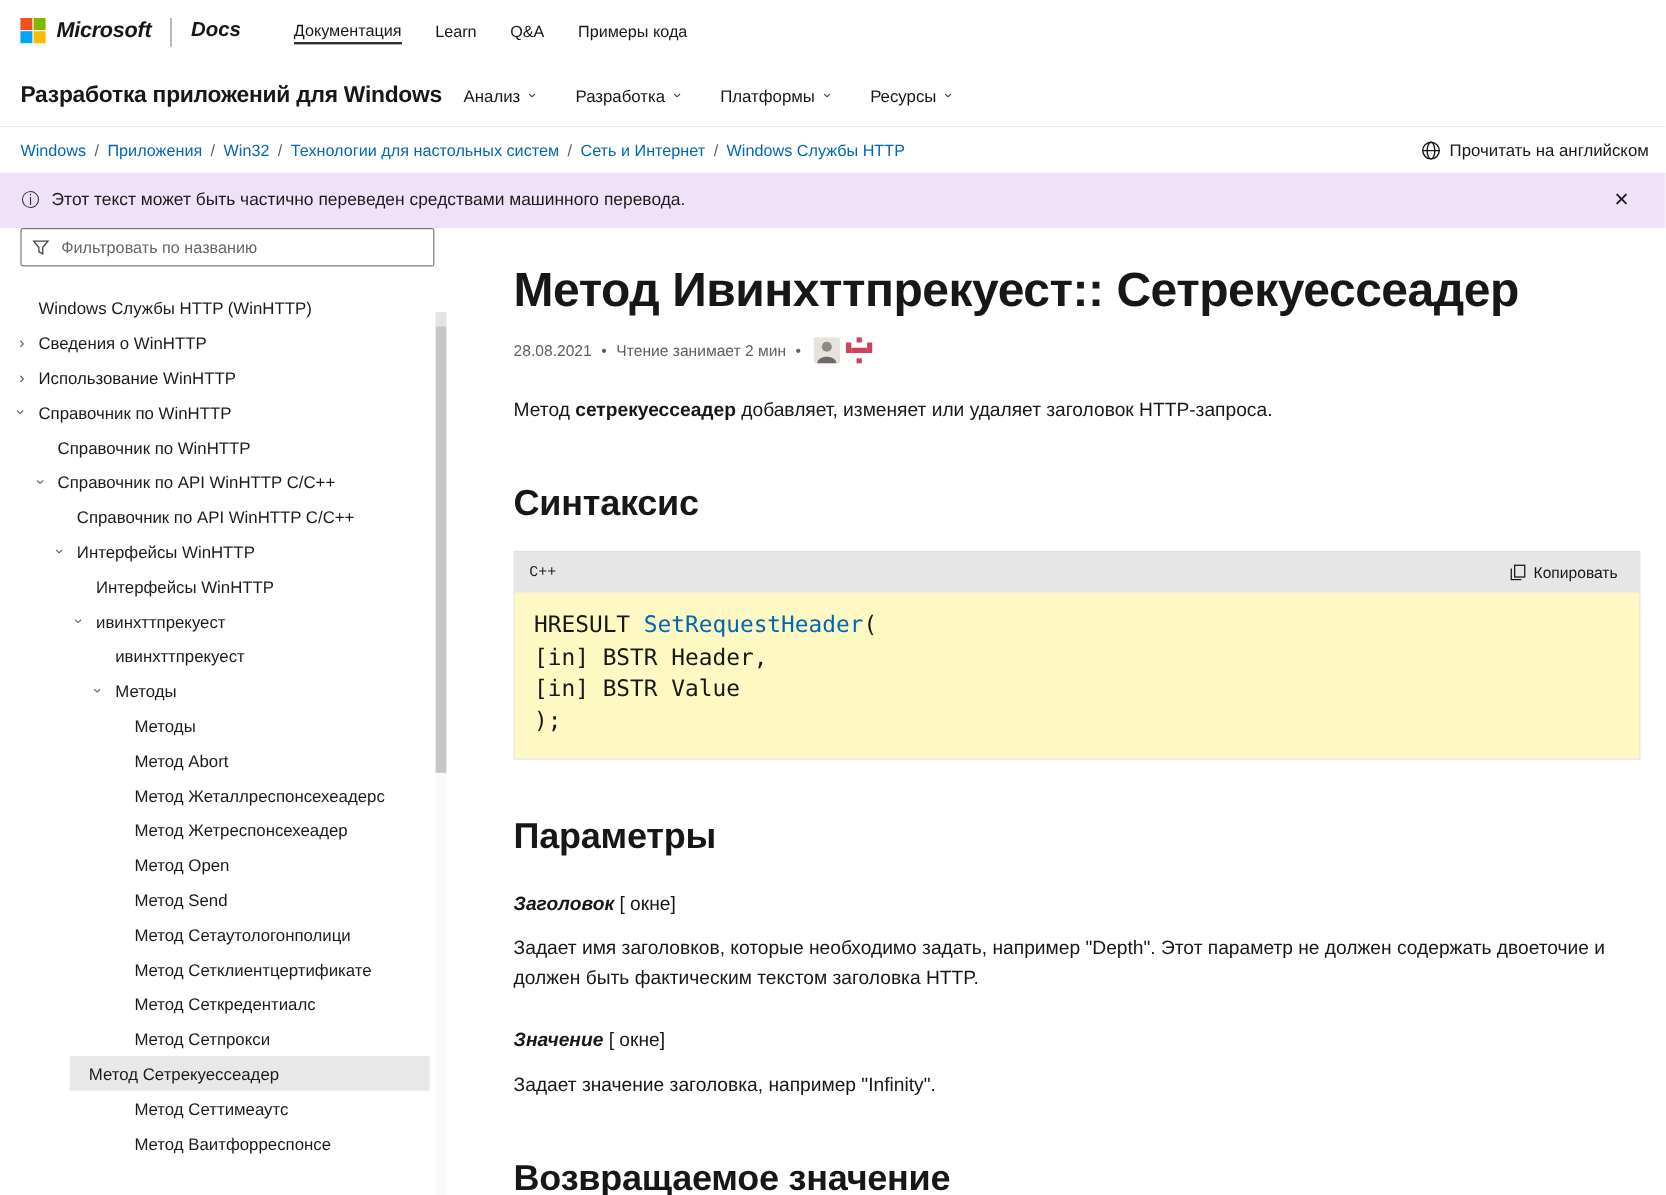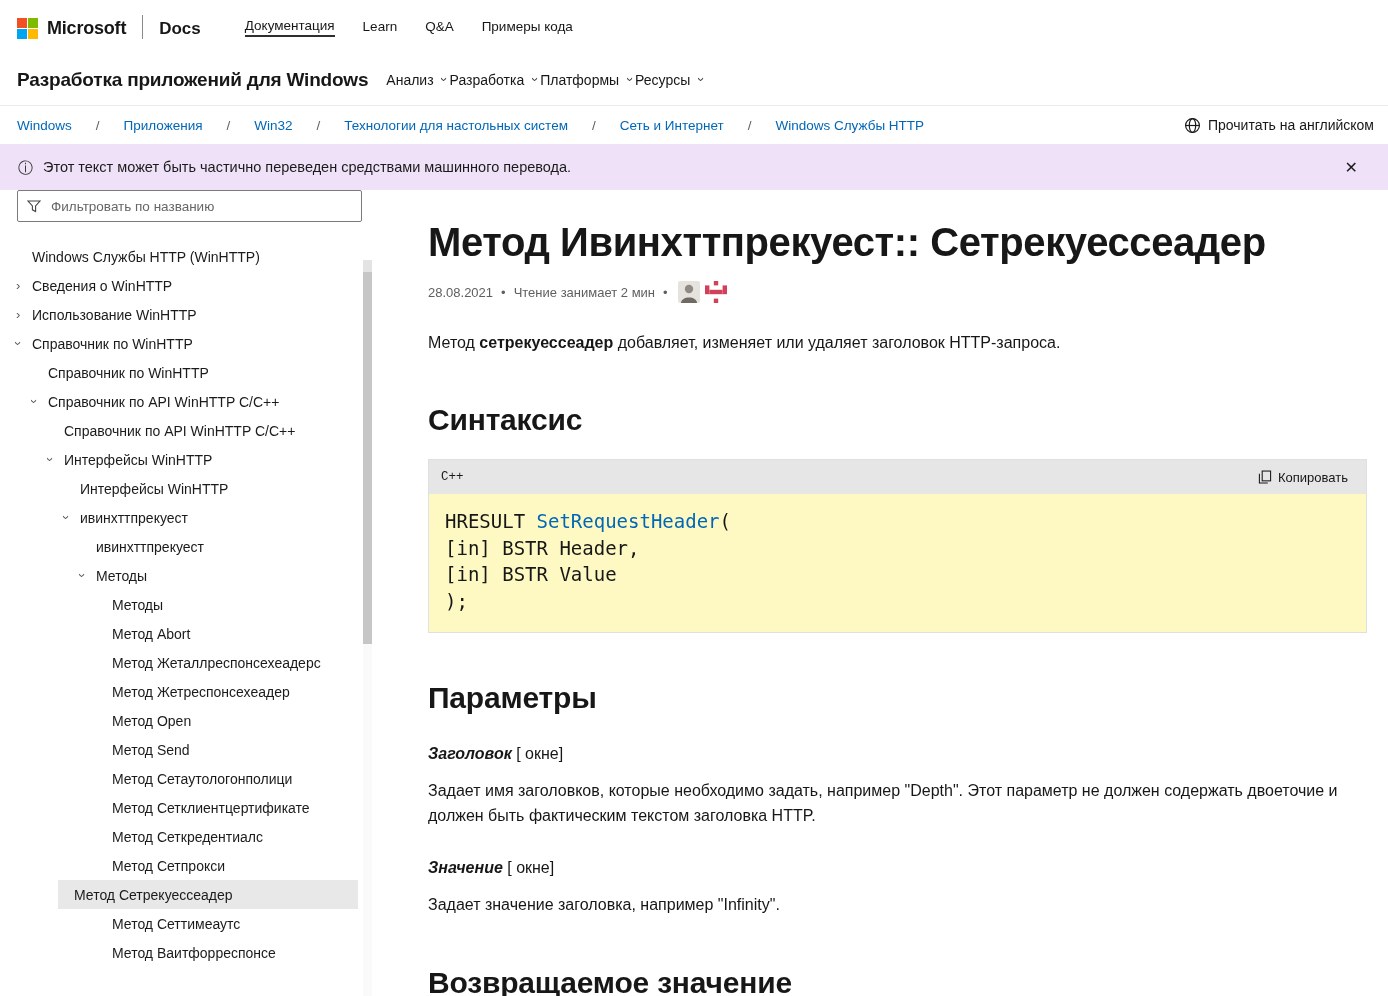--- a/index.html
+++ b/index.html
@@ -8,41 +8,41 @@
   *{box-sizing:border-box;}
   html,body{margin:0;padding:0;}
   body{
     width:1388px;height:996px;overflow:hidden;background:#fff;color:#171717;
     font-family:"Liberation Sans",sans-serif;position:relative;
   }
   a{text-decoration:none;color:inherit;cursor:pointer;}
 
   
   .topnav{height:54px;display:flex;align-items:center;padding:0 24px 0 17px;}
-  .brand{display:flex;align-items:flex-end;}
+  .brand{display:flex;align-items:flex-start;font-style:italic;}
   .mslogo{display:grid;grid-template-columns:10px 10px;grid-auto-rows:10px;gap:1px;cursor:pointer;}
   .mslogo i{width:10px;height:10px;display:block;}
   .brand-name{font-size:18px;font-weight:700;margin-left:9px;letter-spacing:-0.2px;}
   .brand-divider{width:1px;height:24px;background:#8a8a8a;margin:0 16px;}
   .product{font-size:17px;font-weight:700;}
   .topnav-links{margin-left:44px;display:flex;align-items:center;gap:28px;font-size:13.5px;}
   .topnav-link{padding-bottom:2px;}
   .topnav-link.active{border-bottom:2px solid #2f2f2f;}
 
   
   .sitenav{height:52px;display:flex;align-items:center;padding:0 24px 0 17px;border-bottom:1px solid #eaeaea;}
   .site-title{font-size:19px;font-weight:700;letter-spacing:-0.2px;}
-  .sitenav-menus{margin-left:18px;display:flex;}
+  .sitenav-menus{margin-left:18px;display:flex;gap:30px;}
   .menu-item{font-size:14px;display:flex;align-items:center;gap:6px;}
   .chev-glyph{display:inline-flex;width:10px;height:12px;align-items:center;justify-content:center;}
   .chev-glyph .g{display:inline-block;transform:rotate(90deg);font-size:13px;color:#3f3f3f;line-height:1;}
 
   
   .breadcrumb-row{height:38px;display:flex;align-items:center;padding:0 14px 0 17px;font-size:13.5px;}
-  .bc-list{display:flex;align-items:center;gap:24px;flex-wrap:nowrap;}
+  .bc-list{display:flex;align-items:center;gap:7px;flex-wrap:nowrap;}
   .bc-link{color:var(--link);}
   .bc-sep{color:#616161;}
   .read-english{margin-left:auto;display:flex;align-items:center;gap:7px;font-size:14px;color:#171717;}
 
   
   .banner{height:46px;background:var(--banner-bg);display:flex;align-items:center;padding:0 26px 0 18px;gap:10px;font-size:14.5px;color:#1b1b1b;}
   .banner-info{font-size:15px;line-height:1;color:#333;}
   .banner-close{margin-left:auto;font-size:16px;color:#1b1b1b;background:none;border:none;cursor:pointer;padding:4px;}
 
   

